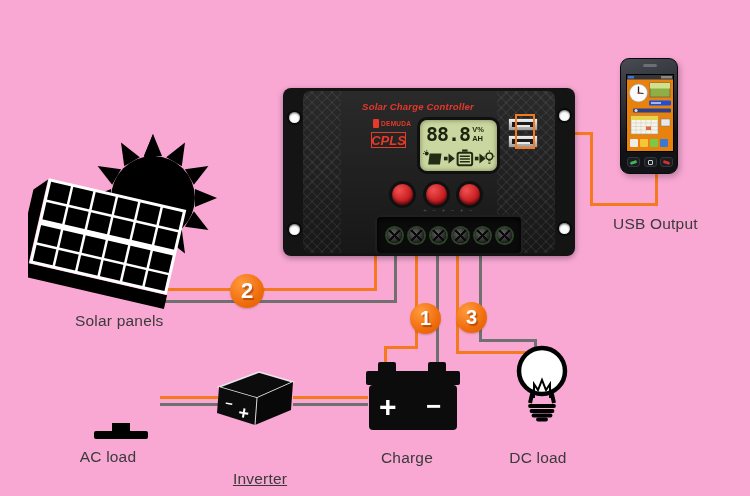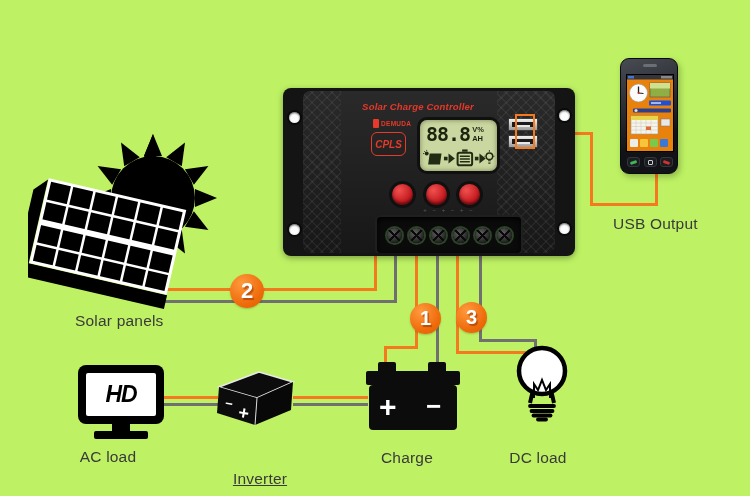--- a/index.html
+++ b/index.html
@@ -1,17 +1,17 @@
 <!DOCTYPE html>
 <html><head>
 <meta charset="utf-8">
 <style>
   * { margin:0; padding:0; box-sizing:border-box; }
   body { background:#fff; font-family:"Liberation Sans", sans-serif; }
-  #stage { position:relative; width:750px; height:496px; background:#bef264; overflow:hidden; }
+  #stage { position:relative; width:750px; height:496px; background:#f9a8d4; overflow:hidden; }
   .abs { position:absolute; }
 
   
   .wire { position:absolute; z-index:1; }
   .wire.orange { background:#f5791d; }
   .wire.gray { background:#707070; }
 
   
   .diagram-label { position:absolute; z-index:2; color:#3a3a3a; font-size:15.5px; letter-spacing:.2px; }
   .center { text-align:center; }
@@ -31,22 +31,22 @@
     background:linear-gradient(180deg,#2a2a2a,#171717); border-radius:7px; overflow:hidden; }
   .texture { position:absolute; top:0; height:100%; opacity:.8;
     background-image:
       repeating-linear-gradient(45deg, rgba(255,255,255,.07) 0 1.5px, transparent 1.5px 7px),
       repeating-linear-gradient(-45deg, rgba(255,255,255,.07) 0 1.5px, transparent 1.5px 7px); }
   .ctrl-title { position:absolute; left:50px; top:10px; width:130px; text-align:center;
     color:#e6382a; font-size:9.5px; font-weight:bold; font-style:italic; letter-spacing:.2px; }
   .brand-row { position:absolute; left:70px; top:28px; display:flex; align-items:center; gap:2px; }
   .brand-glyph { width:6px; height:9px; background:#e63a2a; border-radius:1px; }
   .brand-name { color:#e63a2a; font-size:6.5px; font-weight:bold; letter-spacing:.3px; }
-  .brand-model { position:absolute; left:68px; top:41px; width:35px; height:24px;
-    border:1.5px solid #e63a2a; border-radius:6px; color:#e63a2a; font-size:10px;
+  .brand-model { position:absolute; left:68px; top:41px; width:35px; height:16px;
+    border:1.5px solid #e63a2a; border-radius:0; color:#e63a2a; font-size:13px;
     font-weight:bold; font-style:italic; display:flex; align-items:center; justify-content:center; }
   .lcd { position:absolute; left:114px; top:26px; width:83px; height:57px;
     background:#cbd7a0; border:3px solid #101010; border-radius:10px;
     box-shadow:inset 0 0 5px rgba(40,50,20,.5); }
   .lcd-digits-row { position:absolute; left:6px; top:3px; display:flex; align-items:flex-start; }
   .lcd-value { font-family:"DejaVu Sans Mono", monospace; font-weight:bold; font-size:20px;
     line-height:22px; color:#1c2410; letter-spacing:-1px; }
   .lcd-units { margin-left:2px; display:flex; flex-direction:column; color:#1c2410;
     font-size:7.5px; font-weight:bold; line-height:9px; padding-top:2px; }
   .lcd-iconrow { position:absolute; left:2px; bottom:2px; }
@@ -302,25 +302,20 @@
         </div>
       <div class="phone-btn">
           <div class="pb-cam"></div>
         </div>
       <div class="phone-btn">
           <div class="pb-end"></div>
         </div>
     </div>
   </div>
 
-  <div class="abs monitor-frame">
-    <div class="monitor-screen">
-      <span class="monitor-text">HD</span>
-    </div>
-  </div>
   <div class="abs monitor-neck"></div>
   <div class="abs monitor-base"></div>
 
   <svg class="abs" style="left:213px;top:369px;z-index:2;" width="84" height="72" viewBox="0 0 84 72">
     <polygon points="6,18 46,3 80,13 44,29" fill="#0c0c0c" stroke="#e8e8e8" stroke-width="1.5"></polygon>
     <polygon points="6,18 44,29 42,56 4,44" fill="#0c0c0c"></polygon>
     <polygon points="44,29 80,13 78,41 42,56" fill="#080808"></polygon>
     <line x1="44" y1="29" x2="42" y2="56" stroke="#d8d8d8" stroke-width="1"></line>
     <text x="12" y="39" fill="#fff" font-size="13" font-weight="bold" transform="rotate(10 16 36)" font-family="Liberation Sans, sans-serif">−</text>
     <text x="25" y="50" fill="#fff" font-size="18" font-weight="bold" transform="rotate(10 30 46)" font-family="Liberation Sans, sans-serif">+</text>

